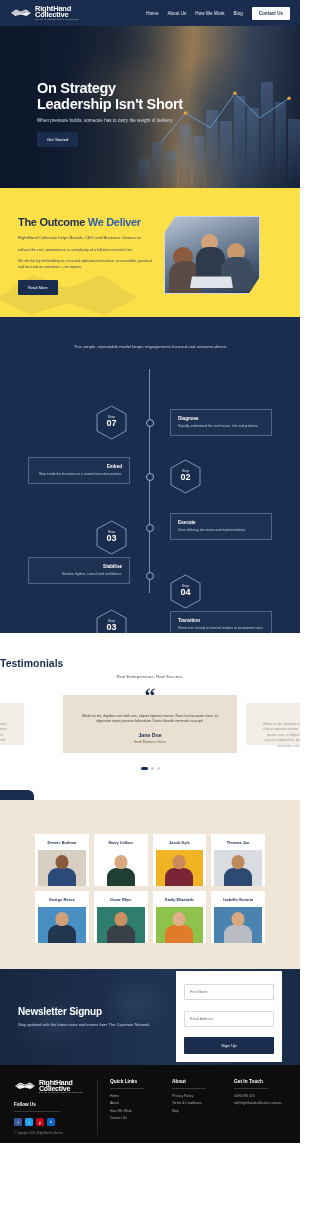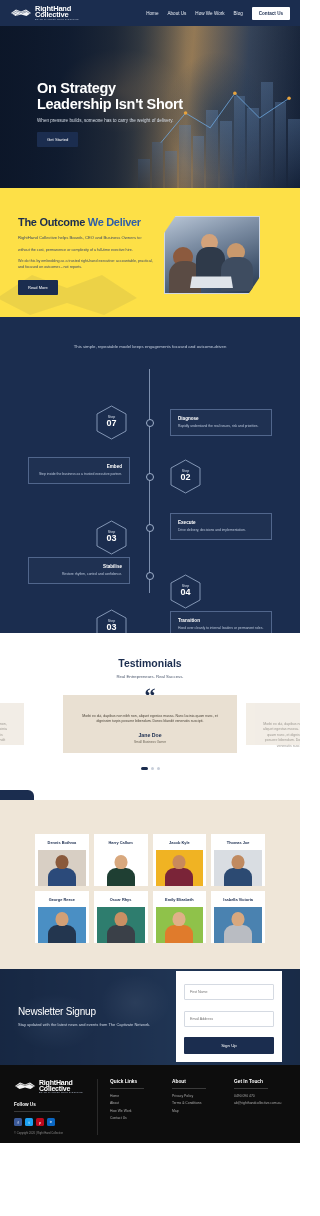--- a/index.html
+++ b/index.html
@@ -100,21 +100,21 @@
   .card {
     position: absolute; width: 102px; border: 0.8px solid #51668c; padding: 6px 7px;
     background: rgba(255,255,255,.02);
   }
   .card .t { font-size: 4.6px; font-weight: bold; color: #fff; }
   .card .d { font-size: 3.4px; color: #b9c6da; margin-top: 3px; line-height: 1.5; }
   .card.right-align { text-align: right; }
 
   
   .testi { background: #fff; padding: 24px 0 30px 0; position: relative; overflow: hidden; }
-  .testi-h { text-align: center; font-size: 10.5px; font-weight: bold; color: #1b2d4f; }
+  .testi-h { text-align: left; font-size: 10.5px; font-weight: bold; color: #1b2d4f; }
   .testi-sub { text-align: center; font-size: 4.3px; color: #4a566c; margin-top: 5px; }
   .testi-row { position: relative; margin-top: 16px; height: 62px; }
   .t-card {
     position: absolute; background: #e9e0d2; padding: 10px 10px 11px 10px; text-align: center;
   }
   .t-card.main { left: 63px; top: 0; width: 174px; height: 58px; }
   .t-card.side { top: 8px; width: 90px; height: 42px; opacity: .55; }
   .t-card.side.l { left: -66px; }
   .t-card.side.r { left: 246px; }
   .quote-mark {
@@ -153,21 +153,21 @@
   .news-bg::after {
     content: ""; position: absolute; inset: 0;
     background:
       radial-gradient(ellipse 60px 40px at 18% 55%, rgba(120,150,190,.35), transparent 70%),
       radial-gradient(ellipse 50px 40px at 45% 35%, rgba(180,200,225,.25), transparent 70%),
       radial-gradient(ellipse 55px 45px at 82% 60%, rgba(90,120,160,.3), transparent 70%);
   }
   .news-overlay { position: absolute; inset: 0; background: rgba(20,35,60,.62); }
   .news-inner { position: relative; z-index: 3; display: flex; align-items: center; height: 100%; padding: 0 18px; }
   .news-left { width: 140px; }
-  .news-h { color: #fff; font-size: 10px; font-weight: normal; letter-spacing: -0.2px; }
+  .news-h { color: #fff; font-size: 10px; font-weight: bold; letter-spacing: -0.2px; }
   .news-p { color: #cfd8e6; font-size: 4px; margin-top: 5px; line-height: 1.55; }
   .news-form { margin-left: auto; background: #fff; padding: 8px; width: 106px; }
   .news-form input {
     width: 100%; border: 0.8px solid #d5dae2; padding: 5px 5px; font-size: 3.6px;
     font-family: inherit; color: #6d7683; outline: none; margin-bottom: 6px; border-radius: 1px;
   }
   .news-form button {
     width: 100%; background: #1b2d4f; color: #fff; border: none; padding: 6px 0;
     font-size: 4.4px; font-family: inherit; cursor: pointer; border-radius: 1px;
   }

